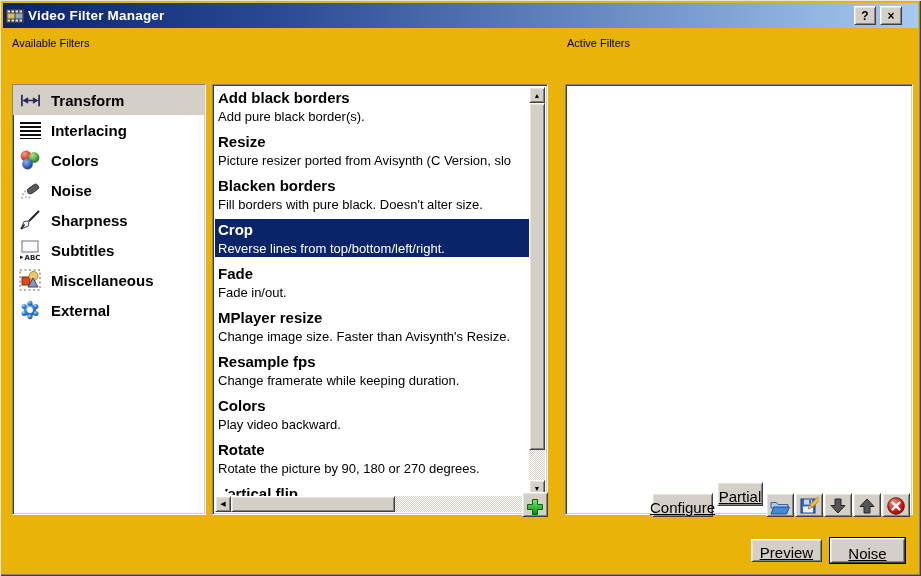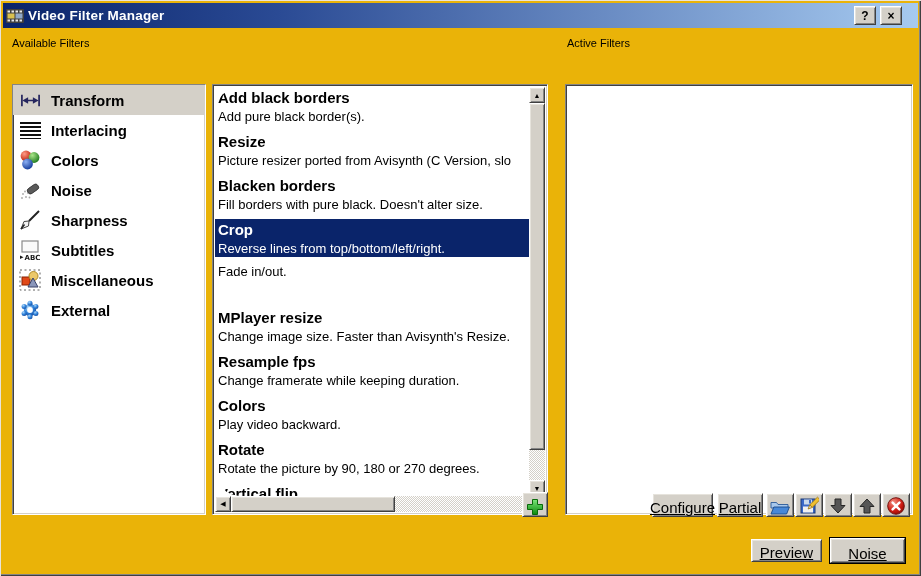--- a/index.html
+++ b/index.html
@@ -57,21 +57,21 @@
   .hscroll{position:absolute;left:2px;right:2px;bottom:2px;height:16px;}
   .sb-btn{position:absolute;width:16px;height:16px;display:flex;align-items:center;justify-content:center;font-size:7px;color:#000;}
   .sb-up{top:0;left:0;} .sb-down{bottom:0;left:0;}
   .sb-left{left:0;top:0;} .sb-right{right:0;top:0;}
   .v-thumb{position:absolute;left:0;top:16px;width:16px;height:347px;}
   .h-thumb{position:absolute;top:0;left:16px;width:164px;height:16px;}
   
   .pushbtn{position:absolute;font-size:15px;display:flex;align-items:flex-end;justify-content:center;cursor:default;text-decoration:underline;}
   .btn-add{left:522px;top:492px;width:26px;height:25px;}
   .btn-configure{left:652px;top:493px;width:61px;height:24px;}
-  .btn-partial{left:717px;top:493px;width:46px;height:24px;}
+  .btn-partial{left:717px;top:482px;width:46px;height:24px;}
   .iconbtn{top:493px;width:28px;height:24px;}
   .btn-load{left:766px;} .btn-save{left:795px;} .btn-down{left:824px;} .btn-up{left:853px;} .btn-del{left:882px;}
   .btn-preview{left:751px;top:539px;width:71px;height:23px;}
   .btn-close{left:830px;top:538px;width:75px;height:25px;box-shadow:inset 1px 1px 0 #e6e3dc, inset -1px -1px 0 #848484, 0 0 0 1px #000;}
   .pushbtn u{text-decoration:underline;}
   svg{display:block;}
 </style>
 </head>
 <body>
 
@@ -231,20 +231,21 @@
       </div>
       <div class="f-entry">
         <div class="f-name">Blacken borders</div>
         <div class="f-desc">Fill borders with pure black. Doesn't alter size.</div>
       </div>
       <div class="f-entry selected">
         <div class="f-name">Crop</div>
         <div class="f-desc">Reverse lines from top/bottom/left/right.</div>
       </div>
       <div class="f-entry">
+        <div class="f-name">Fade</div>
         <div class="f-desc">Fade in/out.</div>
       </div>
       <div class="f-entry">
         <div class="f-name">MPlayer resize</div>
         <div class="f-desc">Change image size. Faster than Avisynth's Resize.</div>
       </div>
       <div class="f-entry">
         <div class="f-name">Resample fps</div>
         <div class="f-desc">Change framerate while keeping duration.</div>
       </div>

